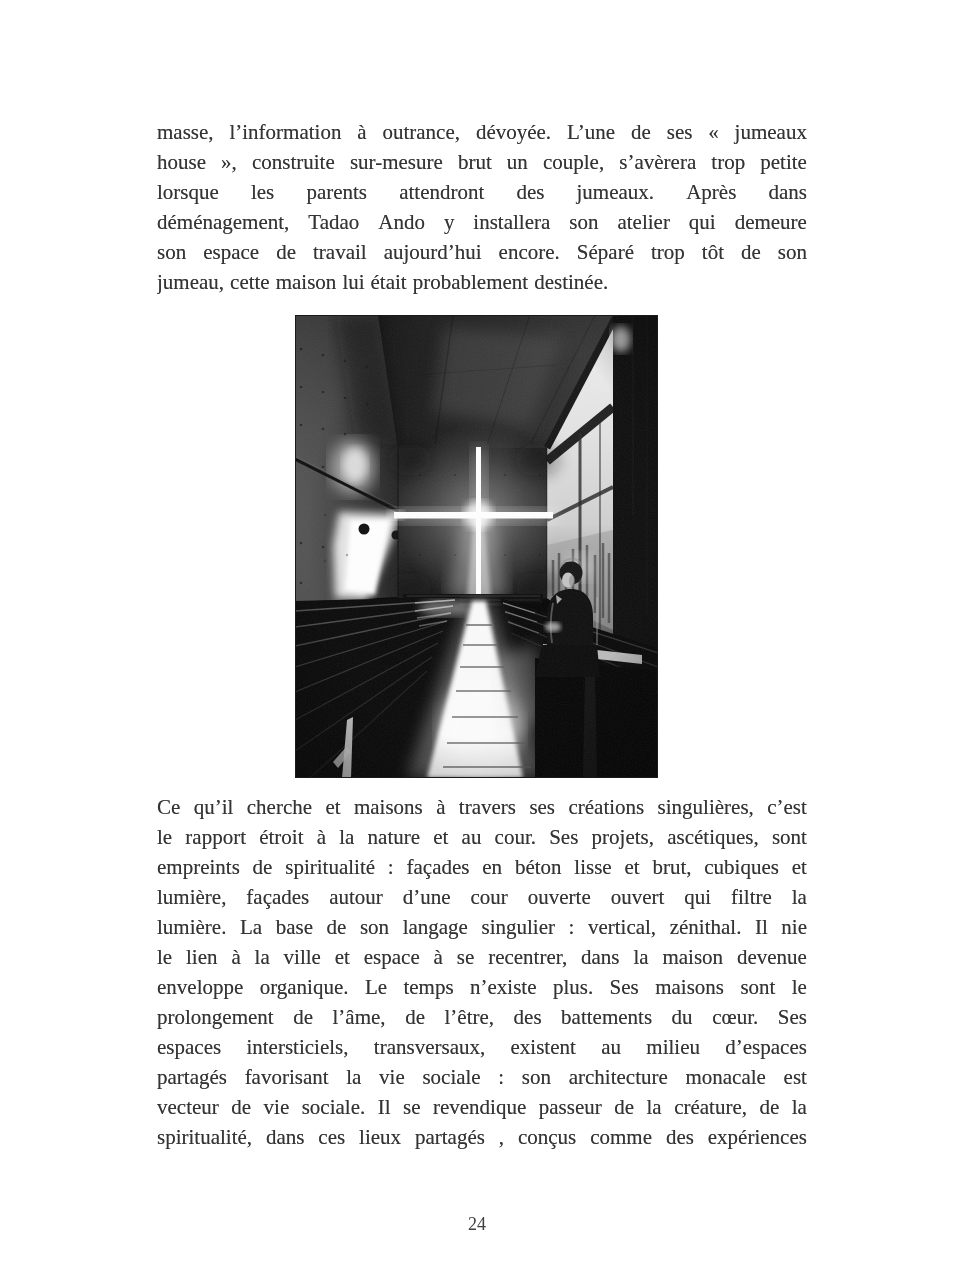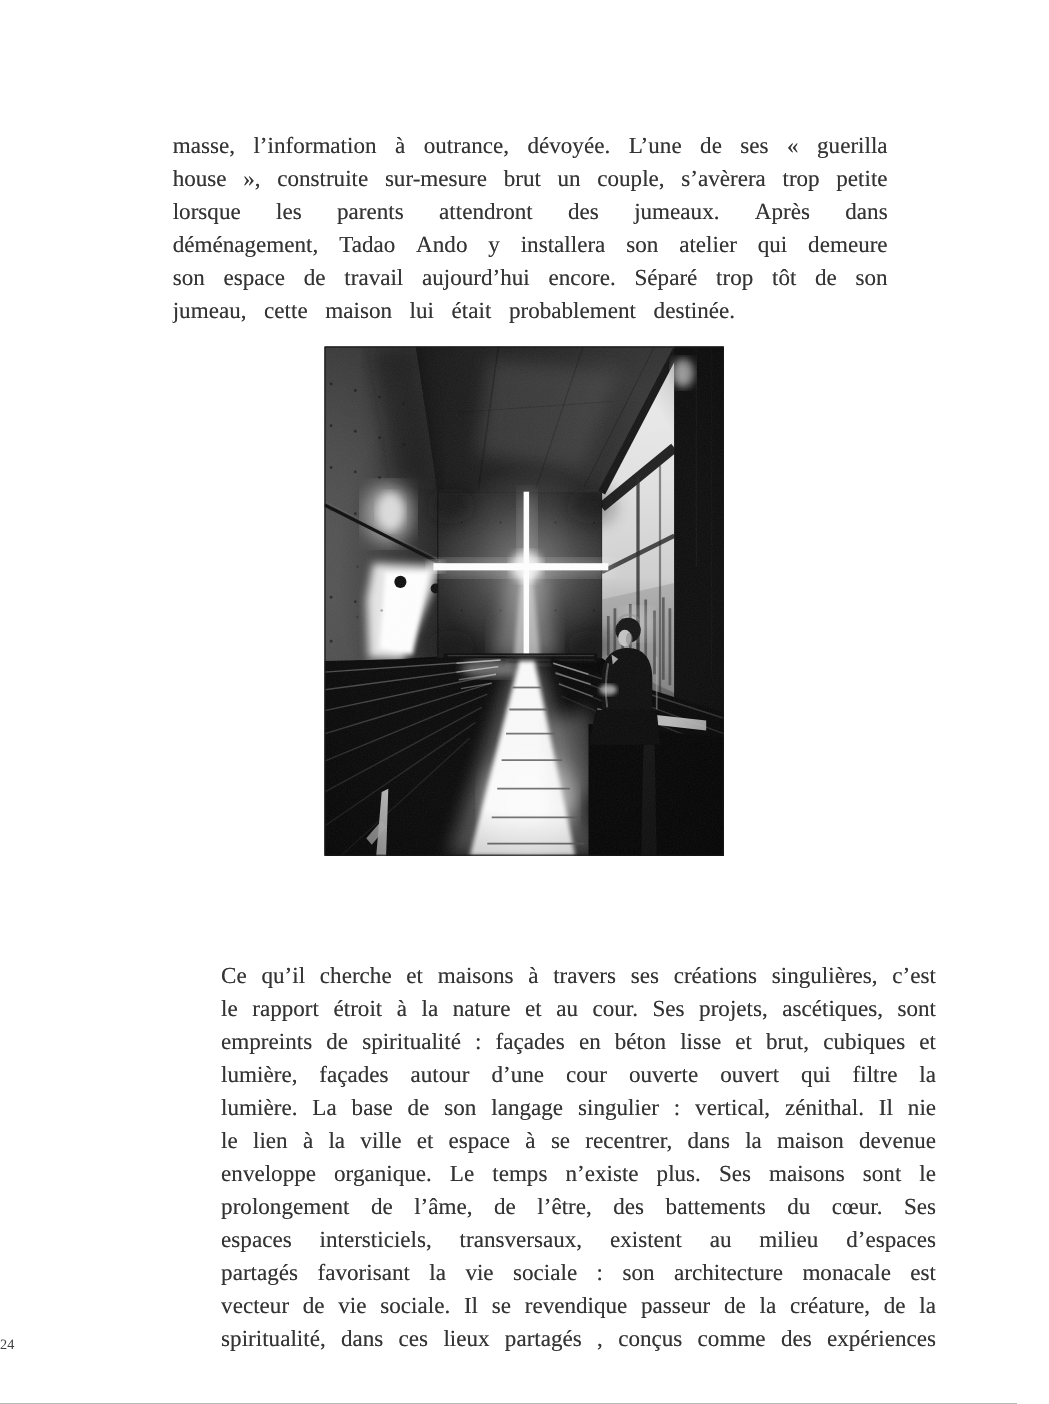--- a/index.html
+++ b/index.html
@@ -15,55 +15,56 @@
   }
   .body-text{
     position:absolute;
     left:157px;
     width:650px;
     font-size:21px;
     color:#343434;
     text-shadow:0 0 0.5px rgba(50,50,50,.55);
   }
   .para1{top:117px;}
-  .para2{top:872px;margin-left:44px;}
+  .para2{top:792px;}
   .text-line{
     display:flex;
     justify-content:space-between;
     height:30px;
     line-height:30px;
     white-space:pre;
     overflow:hidden;
   }
   .text-line-last{
     justify-content:flex-start;
-    gap:16px;
+    gap:6px;
   }
   .photo{
     position:absolute;
     left:295px;top:315px;
     width:363px;height:463px;
     margin:0;padding:0;
     background:#000;
   }
   .photo svg{display:block;width:100%;height:100%;}
   .page-number{
     position:absolute;
     top:1214px;left:0;right:0;
-    font-size:13px;
+    text-align:center;
+    font-size:18px;
     color:#404040;
   }
 </style>
 </head>
 <body>
 
 <div class="page">
 
   <div class="body-text para1">
-      <div class="text-line"><span>masse,</span><span>l’information</span><span>à</span><span>outrance,</span><span>dévoyée.</span><span>L’une</span><span>de</span><span>ses</span><span>«</span><span>guerilla</span></div>
+      <div class="text-line"><span>masse,</span><span>l’information</span><span>à</span><span>outrance,</span><span>dévoyée.</span><span>L’une</span><span>de</span><span>ses</span><span>«</span><span>jumeaux</span></div>
       <div class="text-line"><span>house</span><span>»,</span><span>construite</span><span>sur-mesure</span><span>brut</span><span>un</span><span>couple,</span><span>s’avèrera</span><span>trop</span><span>petite</span></div>
       <div class="text-line"><span>lorsque</span><span>les</span><span>parents</span><span>attendront</span><span>des</span><span>jumeaux.</span><span>Après</span><span>dans</span></div>
       <div class="text-line"><span>déménagement,</span><span>Tadao</span><span>Ando</span><span>y</span><span>installera</span><span>son</span><span>atelier</span><span>qui</span><span>demeure</span></div>
       <div class="text-line"><span>son</span><span>espace</span><span>de</span><span>travail</span><span>aujourd’hui</span><span>encore.</span><span>Séparé</span><span>trop</span><span>tôt</span><span>de</span><span>son</span></div>
       <div class="text-line text-line-last"><span>jumeau,</span><span>cette</span><span>maison</span><span>lui</span><span>était</span><span>probablement</span><span>destinée.</span></div>
     </div>
 
   <figure class="photo" aria-label="Black-and-white photograph: interior of the Church of the Light by Tadao Ando — a luminous cross cut into the dark concrete end wall, light washing the left wall, a tall glazed slot on the right, rows of dark wooden pews and a figure seated among them">
     <svg viewBox="0 0 363 463" preserveAspectRatio="none" aria-hidden="true">
       <defs>

